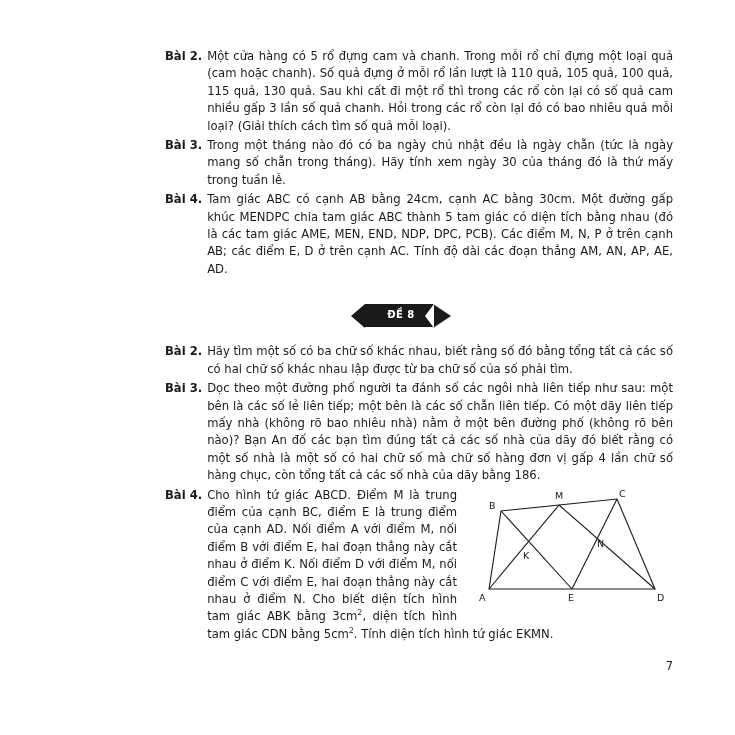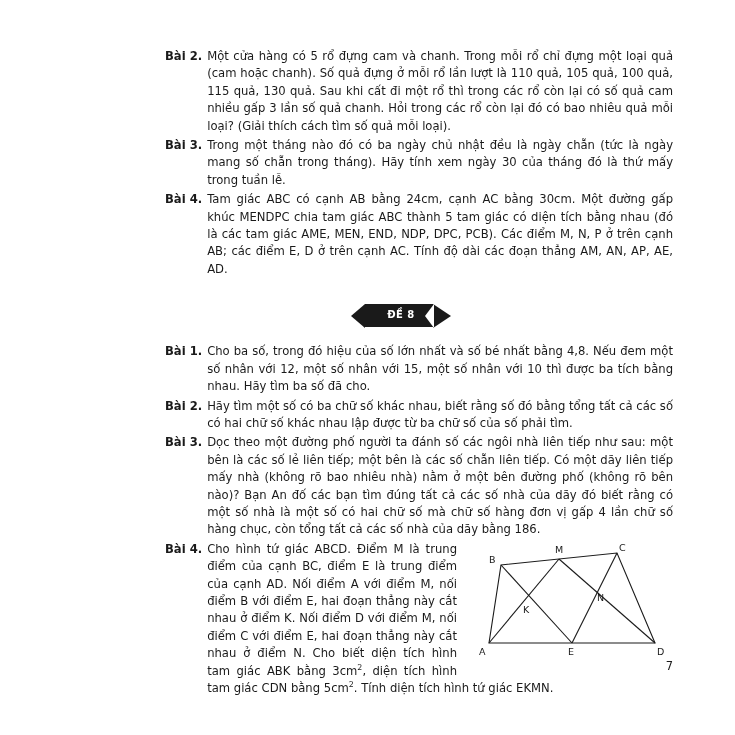--- a/index.html
+++ b/index.html
@@ -138,24 +138,20 @@
     <div class="banner">
       <span class="tail-l"></span>
       <span class="tail-r"></span>
       <div class="ribbon">ĐỀ 8</div>
       <span class="notch"></span>
     </div>
   </div>
 
   <div>
     <div class="problem">
-      <div class="p-label">Bài 1.</div>
-      <div class="p-body">Cho ba số, trong đó hiệu của số lớn nhất và số bé nhất bằng 4,8. Nếu đem một số nhân với 12, một số nhân với 15, một số nhân với 10 thì được ba tích bằng nhau. Hãy tìm ba số đã cho.</div>
-    </div>
-    <div class="problem">
       <div class="p-label">Bài 2.</div>
       <div class="p-body">Hãy tìm một số có ba chữ số khác nhau, biết rằng số đó bằng tổng tất cả các số có hai chữ số khác nhau lập được từ ba chữ số của số phải tìm.</div>
     </div>
     <div class="problem">
       <div class="p-label">Bài 3.</div>
       <div class="p-body">Dọc theo một đường phố người ta đánh số các ngôi nhà liên tiếp như sau: một bên là các số lẻ liên tiếp; một bên là các số chẵn liên tiếp. Có một dãy liên tiếp mấy nhà (không rõ bao nhiêu nhà) nằm ở một bên đường phố (không rõ bên nào)? Bạn An đố các bạn tìm đúng tất cả các số nhà của dãy đó biết rằng có một số nhà là một số có hai chữ số mà chữ số hàng đơn vị gấp 4 lần chữ số hàng chục, còn tổng tất cả các số nhà của dãy bằng 186.</div>
     </div>
 
     <div class="problem">
       <div class="p-label">Bài 4.</div>

